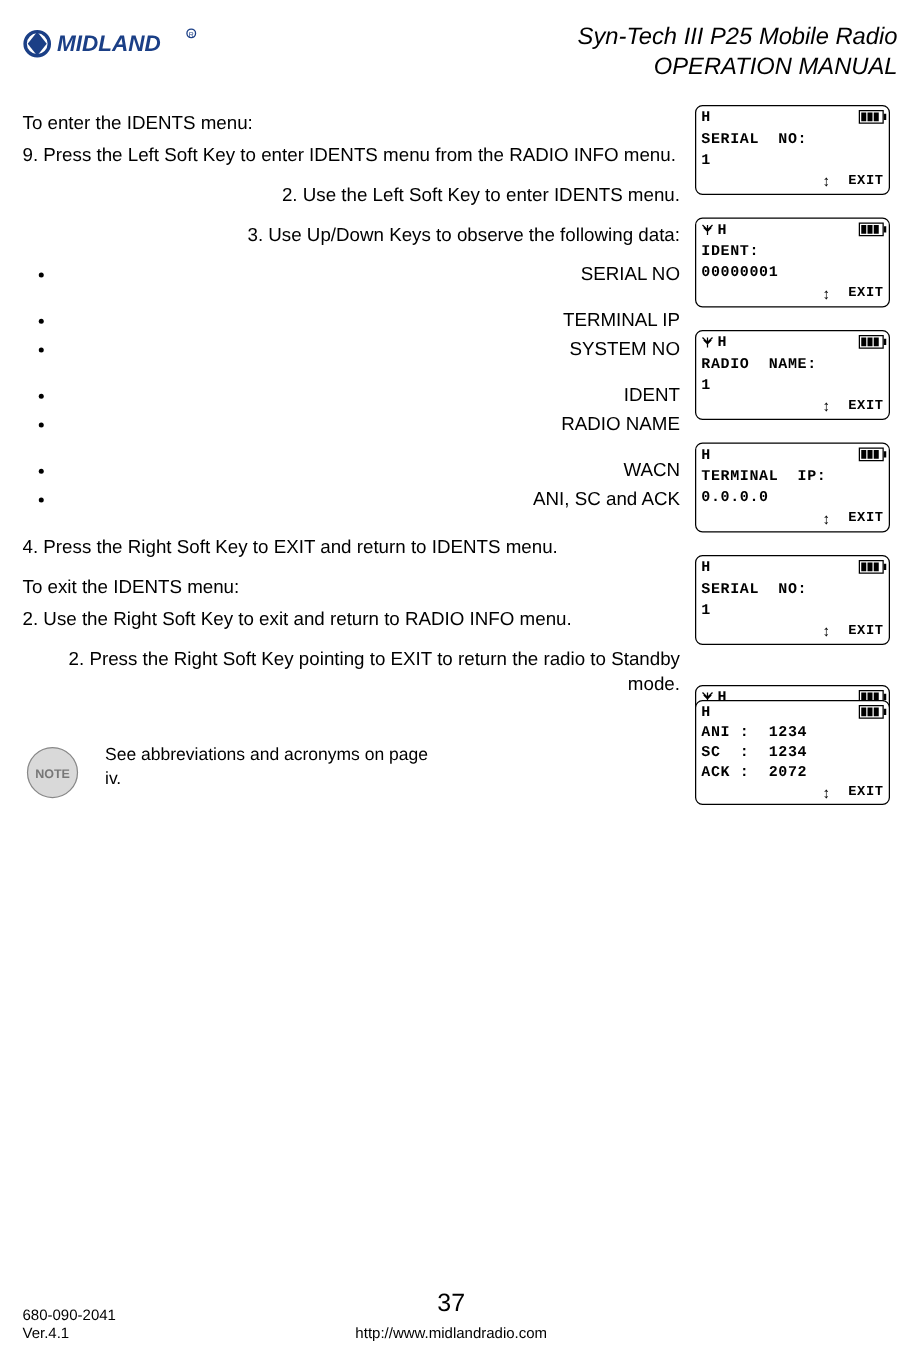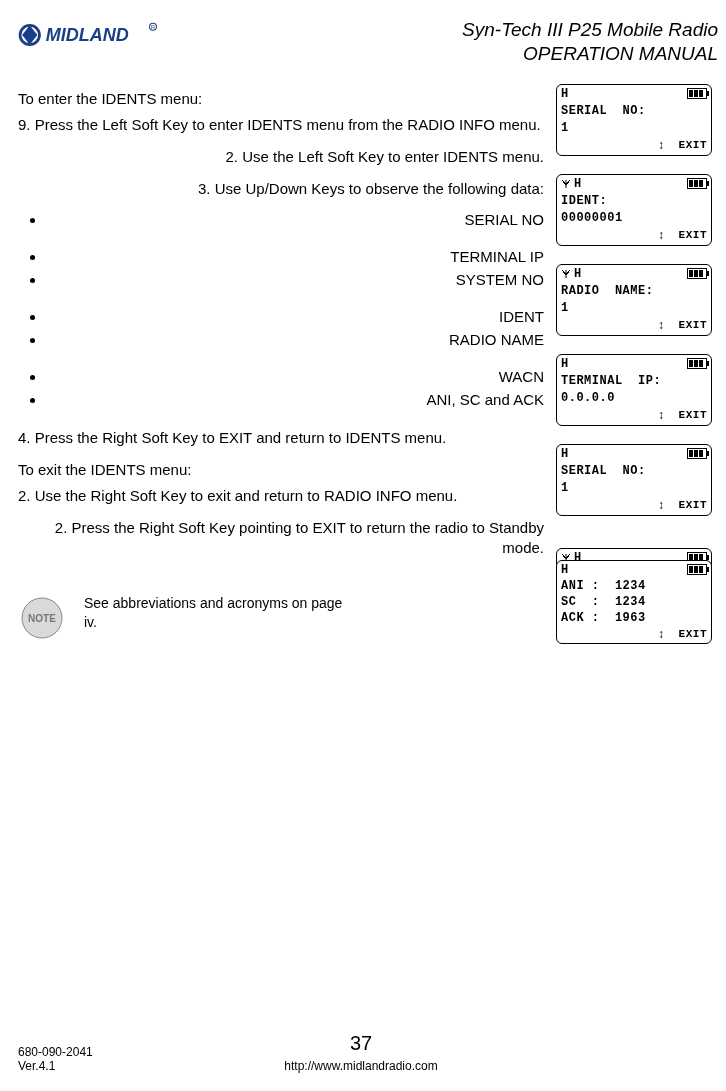--- a/index.html
+++ b/index.html
@@ -399,21 +399,21 @@
             <span class="h-sym">H</span>
           </div>
           <div class="batt-icon">
               <span class="seg s1"></span>
               <span class="seg s2"></span>
               <span class="seg s3"></span>
             </div>
         </div>
         <div class="lcd-line">ANI :  1234</div>
         <div class="lcd-line">SC  :  1234</div>
-        <div class="lcd-line">ACK :  1963</div>
+        <div class="lcd-line">ACK :  2072</div>
         <div class="lcd-bottom">
           <span class="arrows">↕</span>
           <span>EXIT</span>
         </div>
       </div>
 
     </div>
   </div>
 
   <div class="footer">

